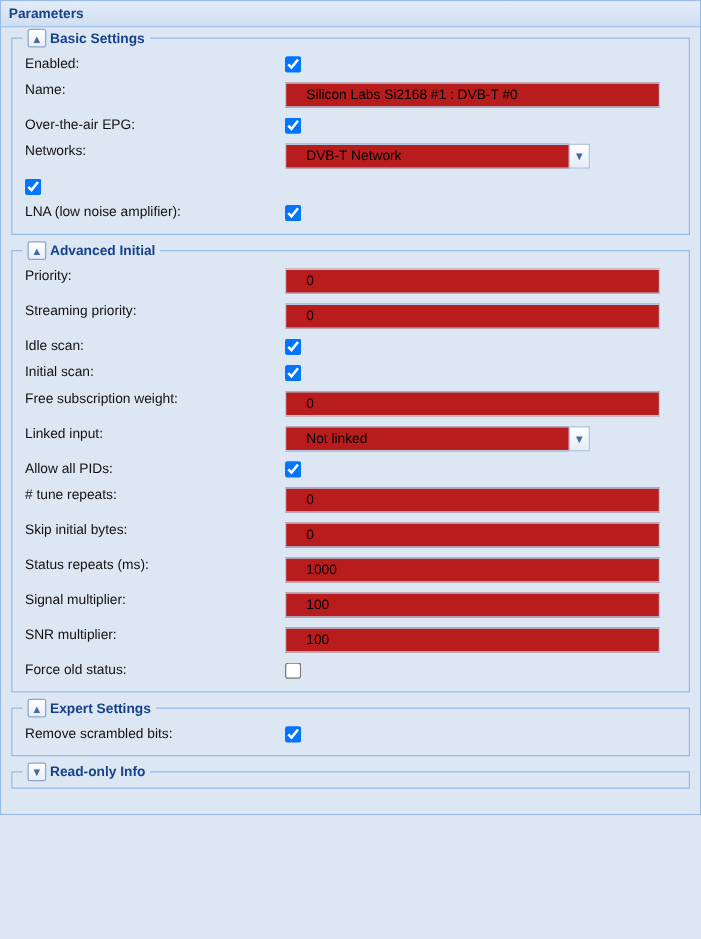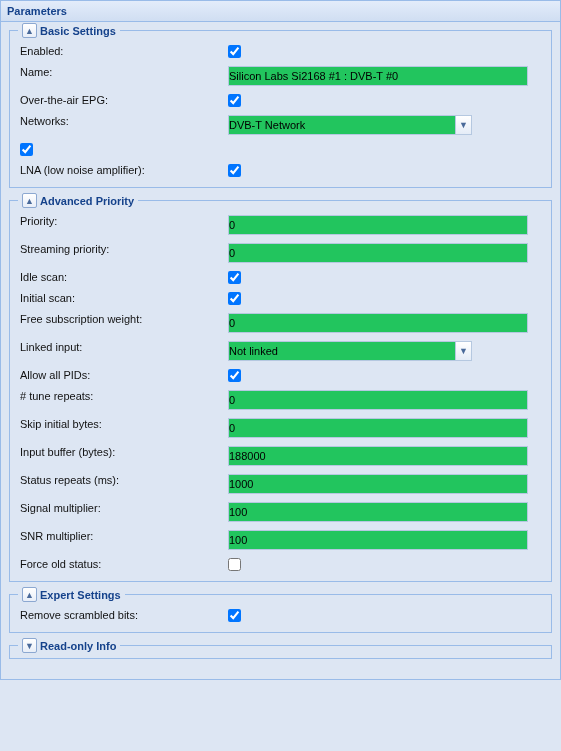--- a/index.html
+++ b/index.html
@@ -72,23 +72,23 @@
     font-size: 11px;
     padding-right: 6px;
   }
   .form-control {
     flex: 1;
     display: flex;
     align-items: center;
   }
   input[type="text"] {
     width: 300px;
-    padding: 2px 0;
+    padding: 2px 16px;
     border: 1px solid #b5c8e0;
-    background: #22c55e;
+    background: #b91c1c;
     font-size: 11px;
     height: 20px;
     font-family: inherit;
   }
   .combo {
     width: 244px;
     display: flex;
     height: 20px;
   }
   .combo input[type="text"] {
@@ -164,21 +164,21 @@
         <div class="form-label">LNA (low noise amplifier):</div>
         <div class="form-control">
             <input type="checkbox" checked="" style="">
           </div>
       </div>
     </div>
 
     <div class="fieldset">
       <div class="fieldset-legend">
         <span class="collapse-btn">▲</span>
-        <span>Advanced Priority</span>
+        <span>Advanced Initial</span>
       </div>
 
       <div class="form-row">
         <div class="form-label">Priority:</div>
         <div class="form-control">
             <input type="text" value="0" style="">
           </div>
       </div>
       <div class="form-row">
         <div class="form-label">Streaming priority:</div>
@@ -225,26 +225,20 @@
             <input type="text" value="0" style="">
           </div>
       </div>
       <div class="form-row">
         <div class="form-label">Skip initial bytes:</div>
         <div class="form-control">
             <input type="text" value="0" style="">
           </div>
       </div>
       <div class="form-row">
-        <div class="form-label">Input buffer (bytes):</div>
-        <div class="form-control">
-            <input type="text" value="188000" style="">
-          </div>
-      </div>
-      <div class="form-row">
         <div class="form-label">Status repeats (ms):</div>
         <div class="form-control">
             <input type="text" value="1000" style="">
           </div>
       </div>
       <div class="form-row">
         <div class="form-label">Signal multiplier:</div>
         <div class="form-control">
             <input type="text" value="100" style="">
           </div>

